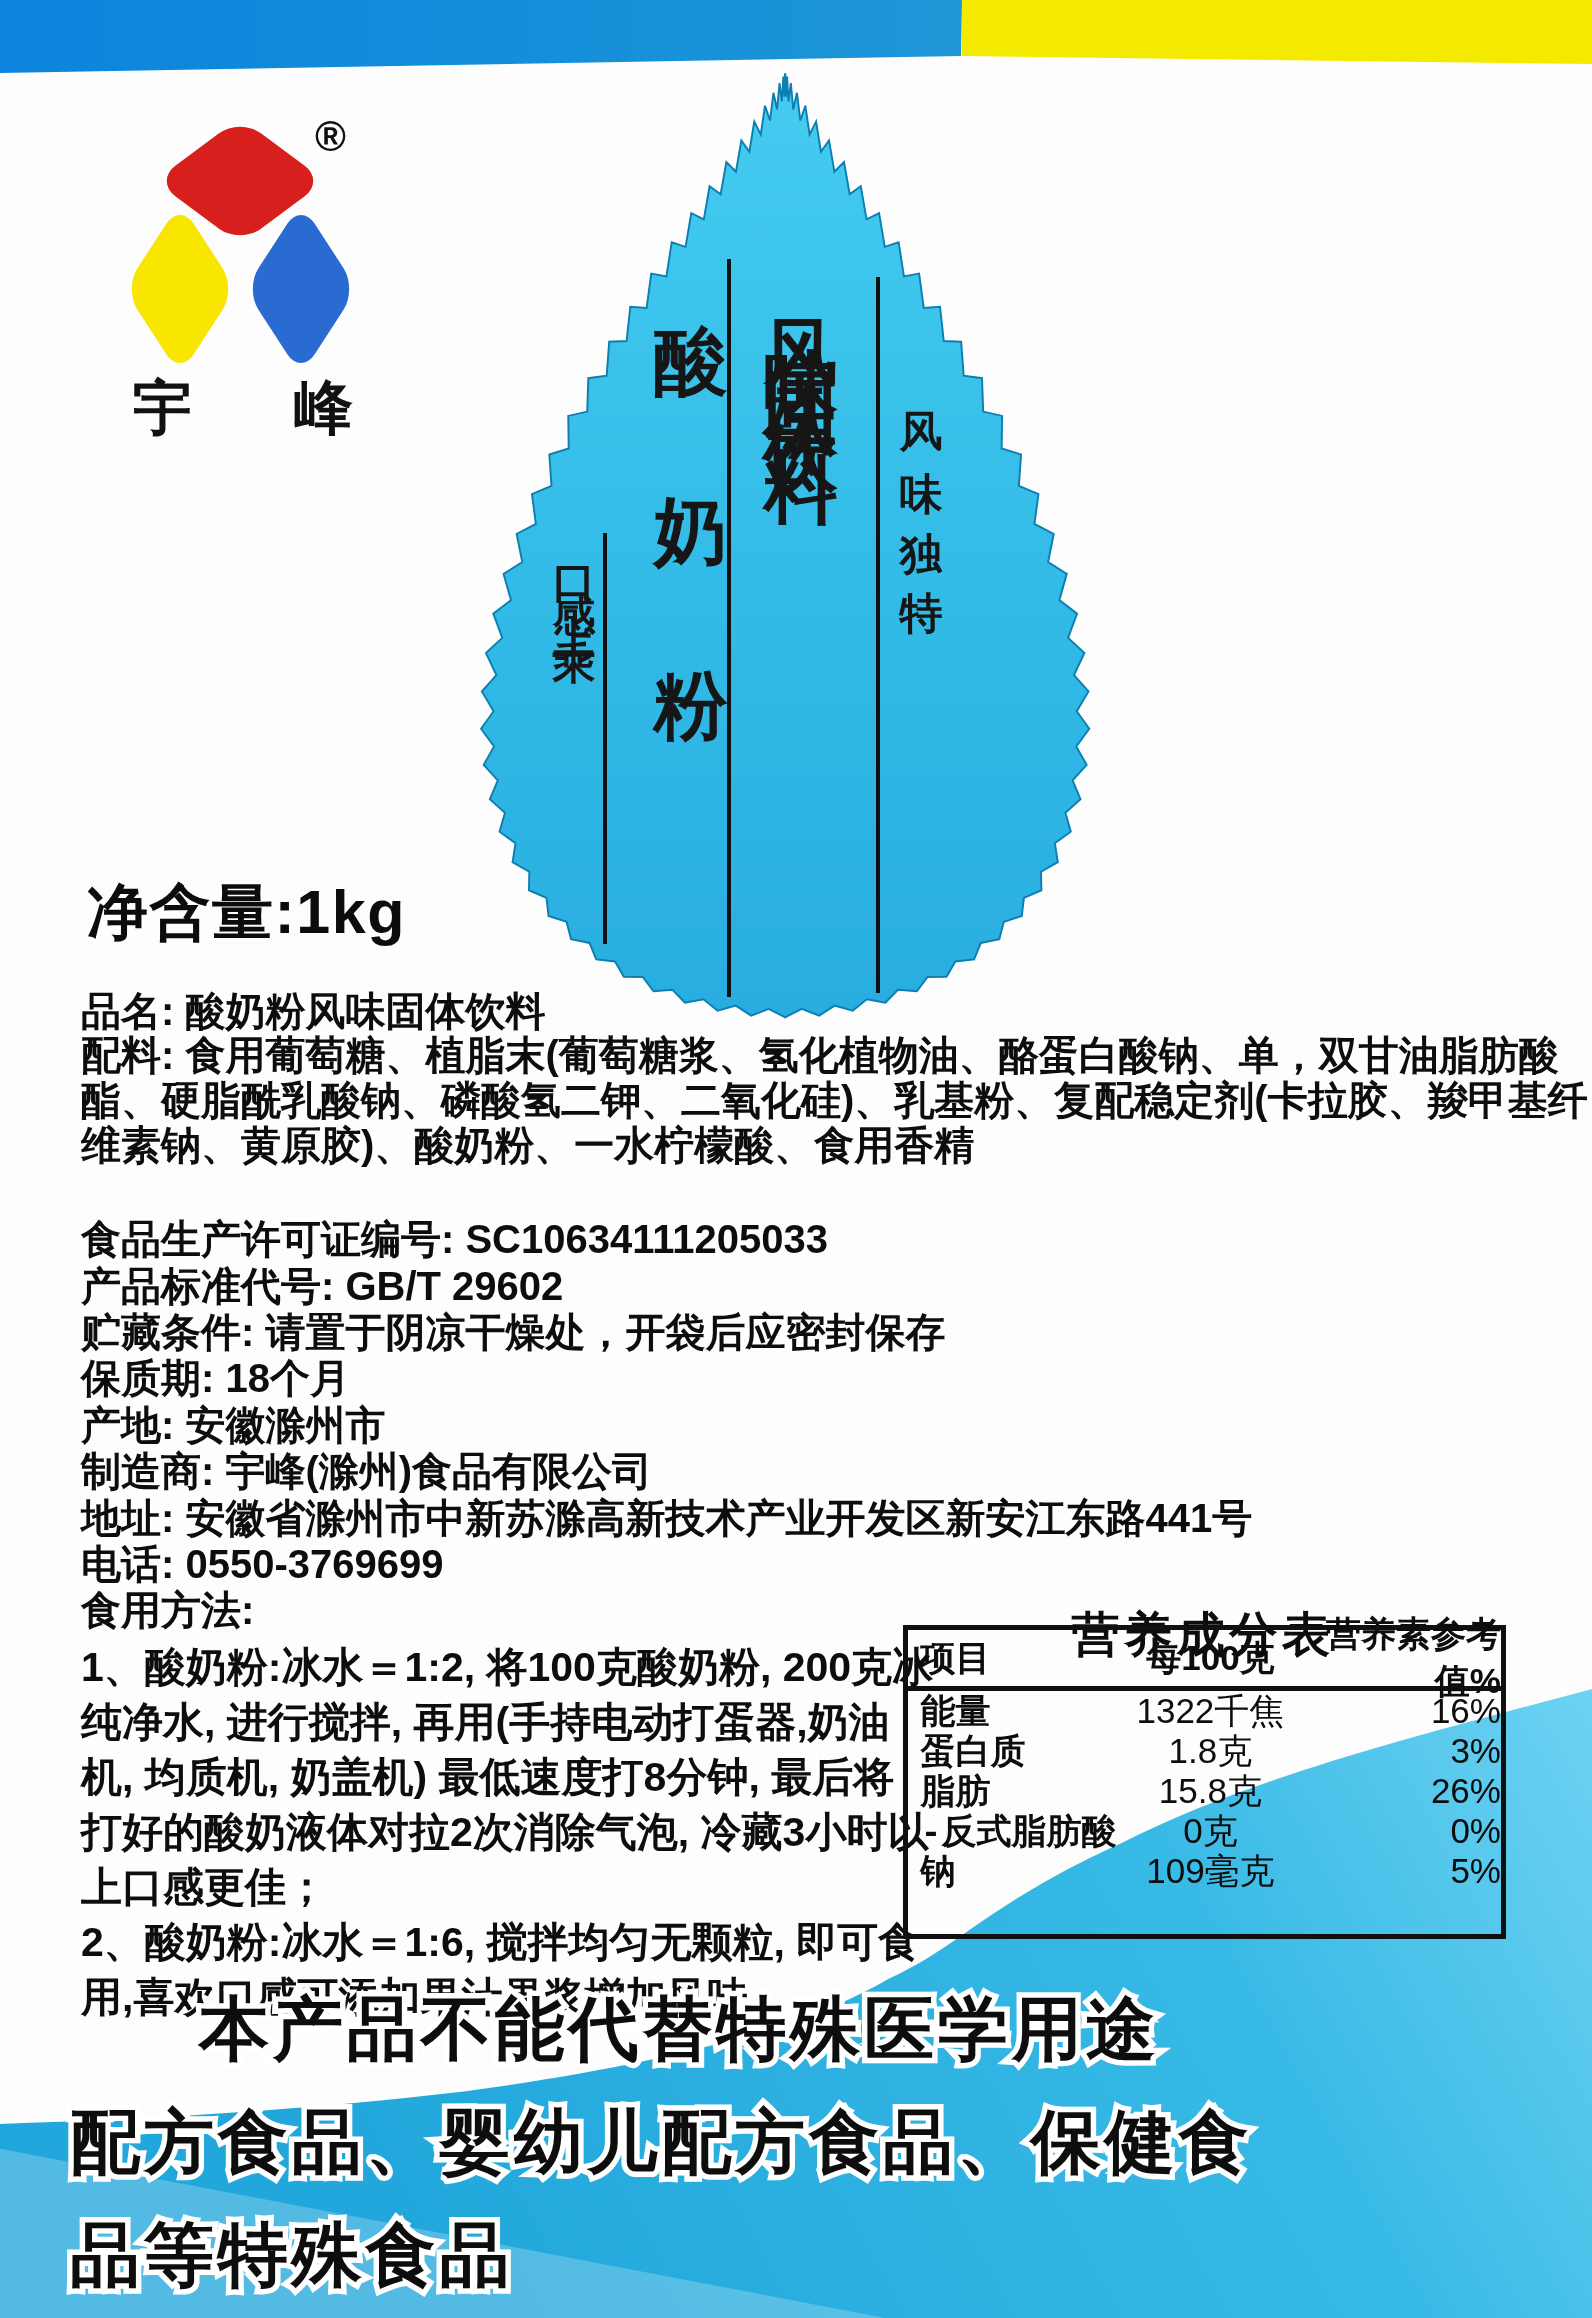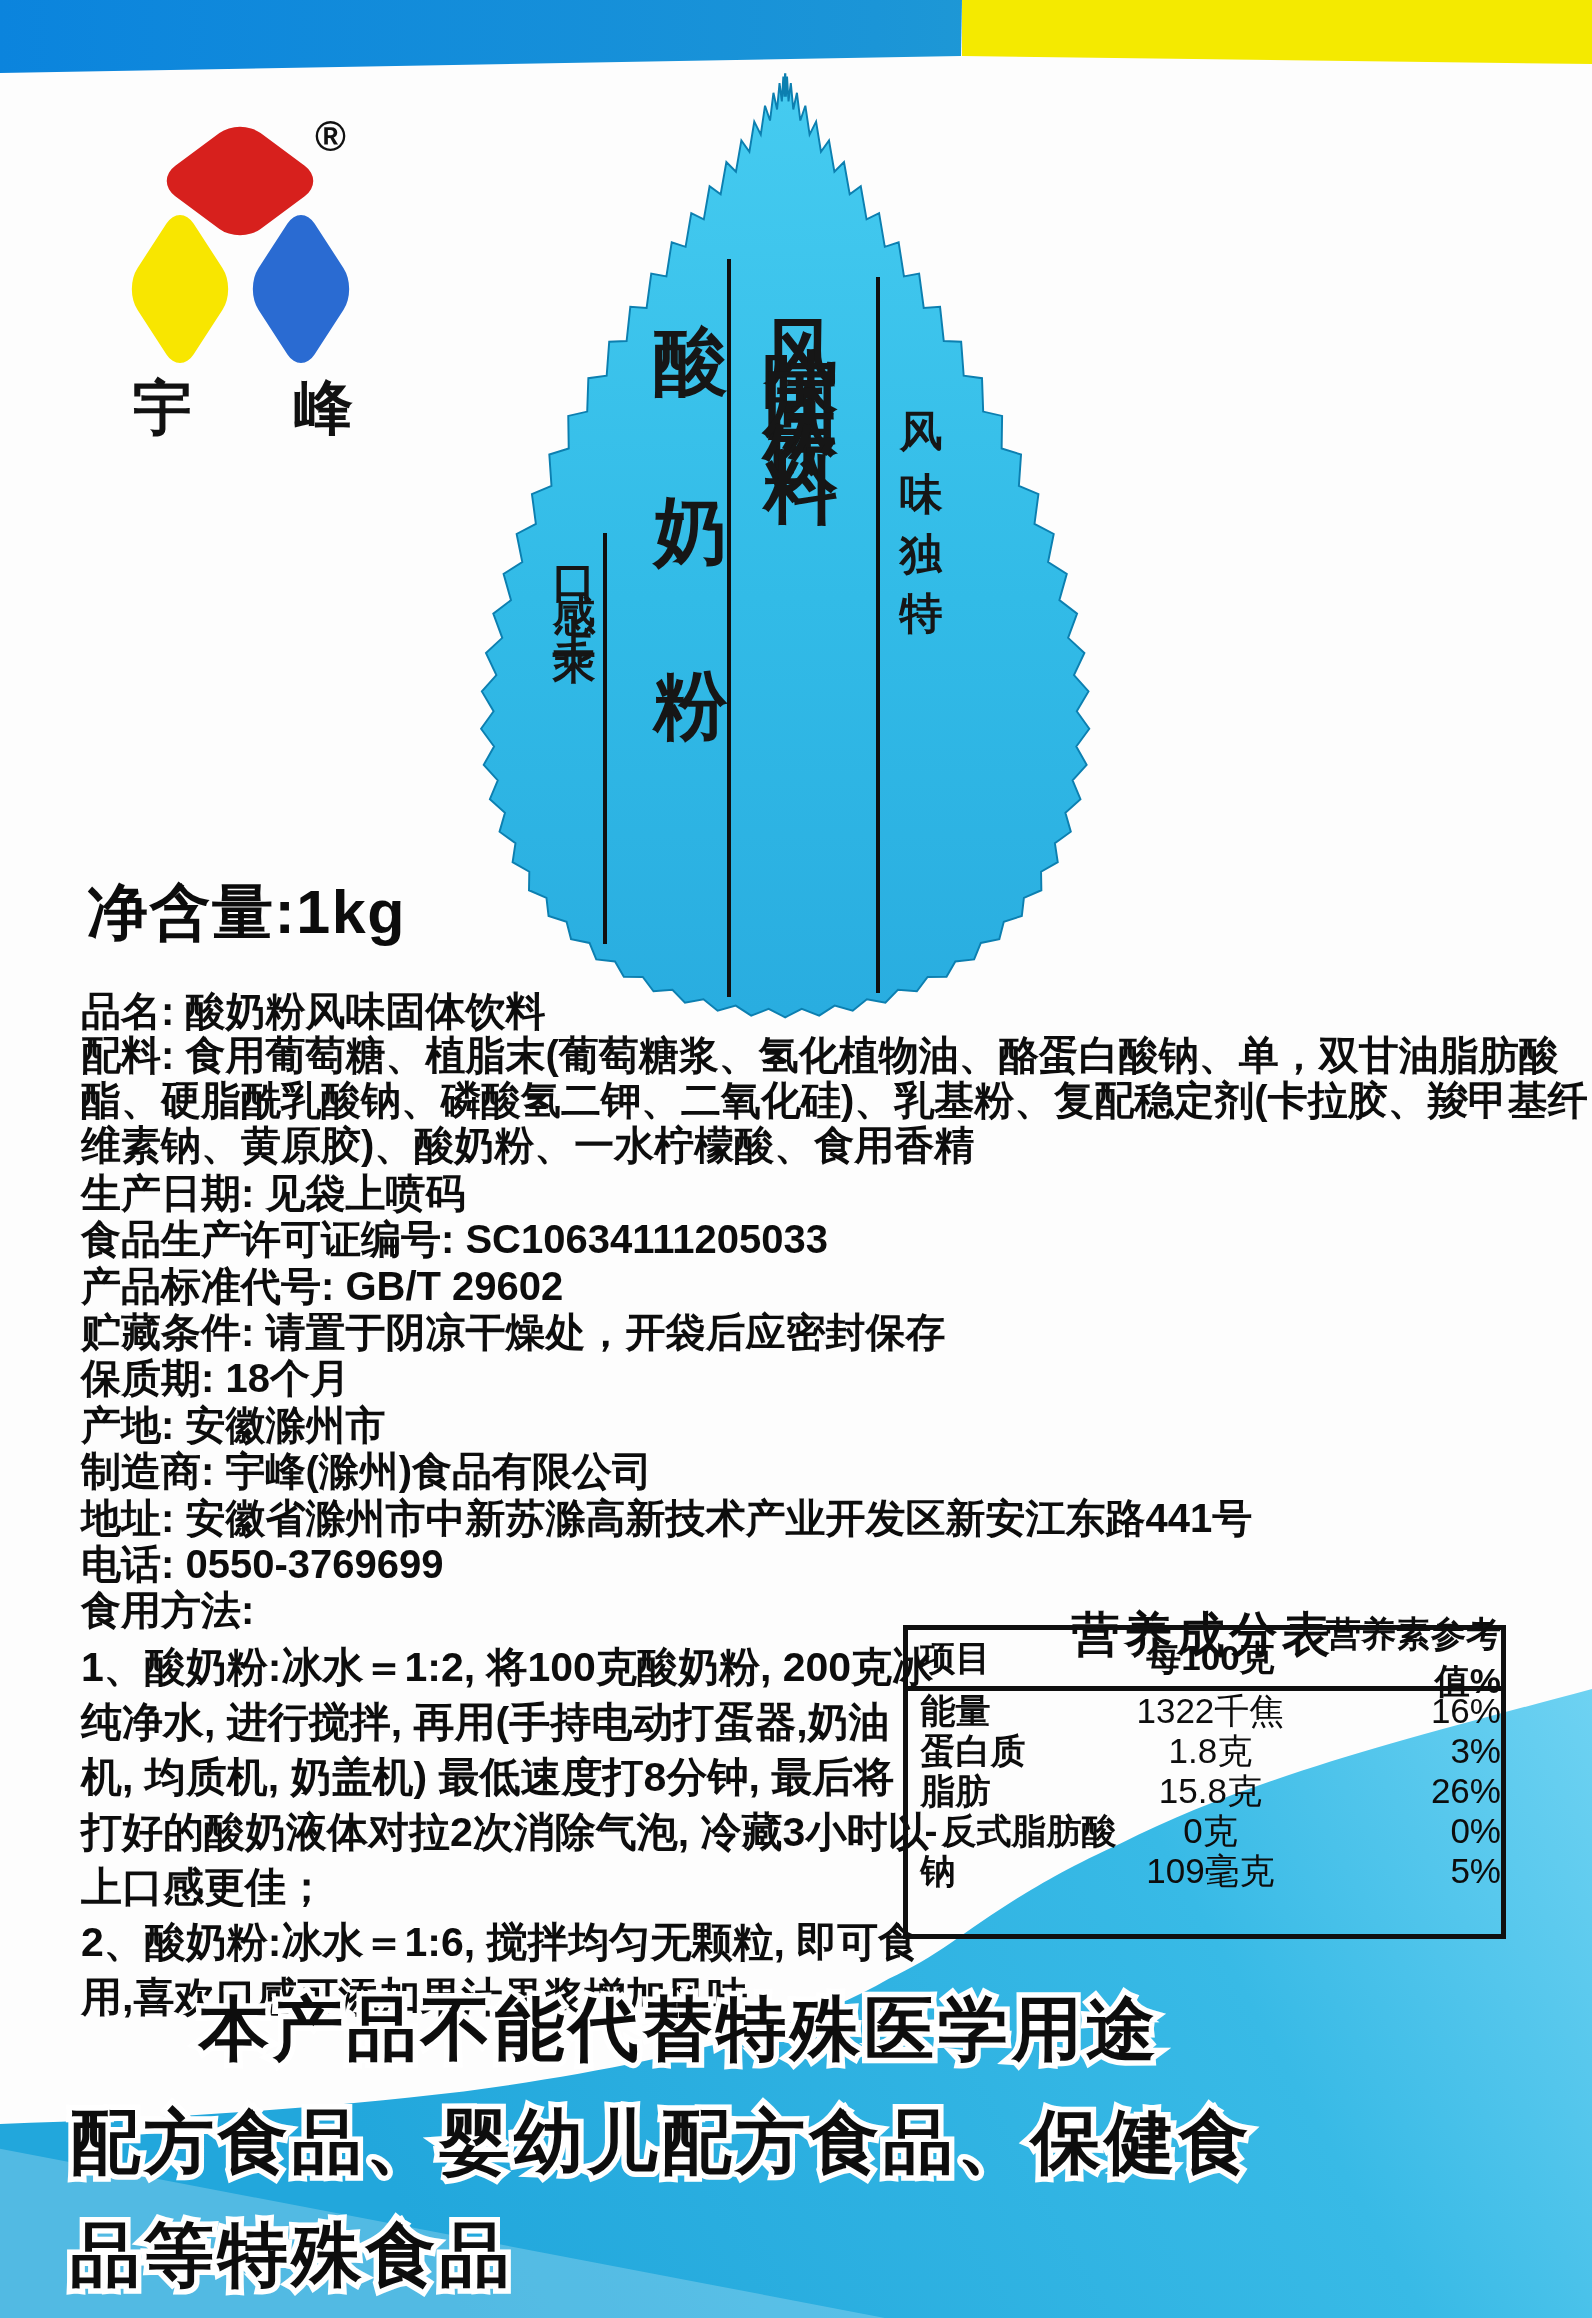--- a/index.html
+++ b/index.html
@@ -111,21 +111,20 @@
   <div class="drop-col col-main">风味固体饮料</div>
   <div class="drop-col col-slogan-right">风味独特</div>
   <div class="drop-divider divider-left"></div>
   <div class="drop-divider divider-mid"></div>
   <div class="drop-divider divider-right"></div>
 
   <div class="net-content">净含量:1kg</div>
 
   <div class="info-line" style="top:989px">品名: 酸奶粉风味固体饮料</div>
   <div class="info-line info-wrap" style="top:1033px">配料: 食用葡萄糖、植脂末(葡萄糖浆、氢化植物油、酪蛋白酸钠、单，双甘油脂肪酸酯、硬脂酰乳酸钠、磷酸氢二钾、二氧化硅)、乳基粉、复配稳定剂(卡拉胶、羧甲基纤维素钠、黄原胶)、酸奶粉、一水柠檬酸、食用香精</div>
-  <div class="info-line" style="top:1171px">生产日期: 见袋上喷码</div>
   <div class="info-line" style="top:1217px">食品生产许可证编号: SC10634111205033</div>
   <div class="info-line" style="top:1264px">产品标准代号: GB/T 29602</div>
   <div class="info-line" style="top:1310px">贮藏条件: 请置于阴凉干燥处，开袋后应密封保存</div>
   <div class="info-line" style="top:1356px">保质期: 18个月</div>
   <div class="info-line" style="top:1403px">产地: 安徽滁州市</div>
   <div class="info-line" style="top:1449px">制造商: 宇峰(滁州)食品有限公司</div>
   <div class="info-line" style="top:1496px">地址: 安徽省滁州市中新苏滁高新技术产业开发区新安江东路441号</div>
   <div class="info-line" style="top:1542px">电话: 0550-3769699</div>
   <div class="info-line" style="top:1588px">食用方法:</div>
 

